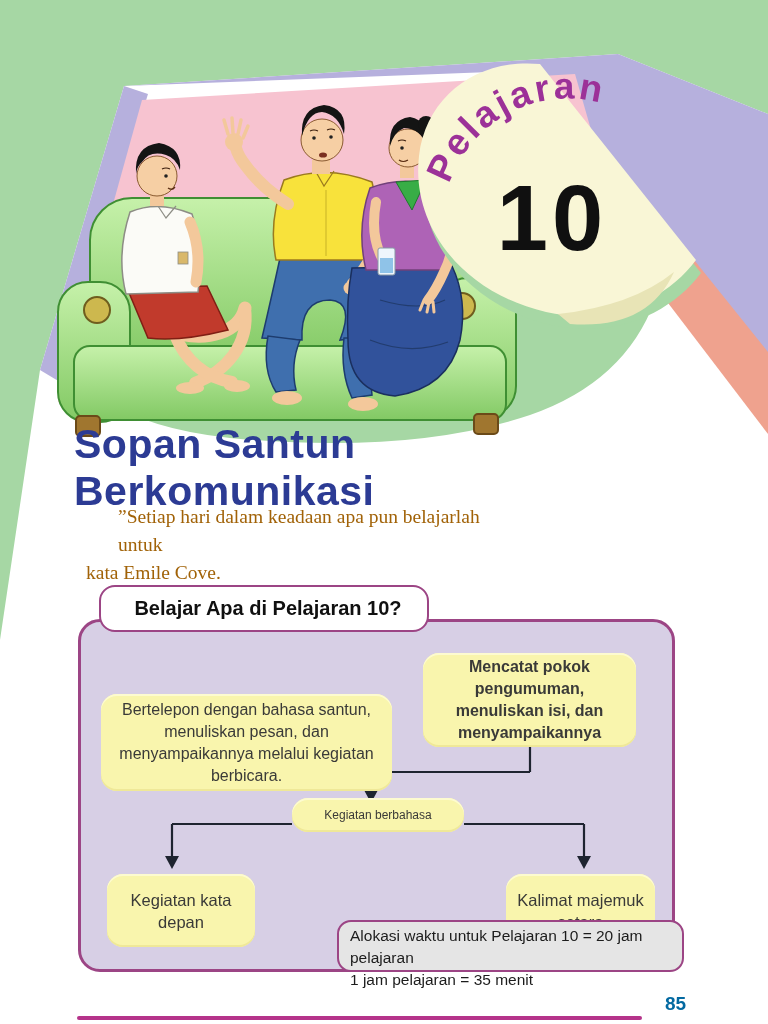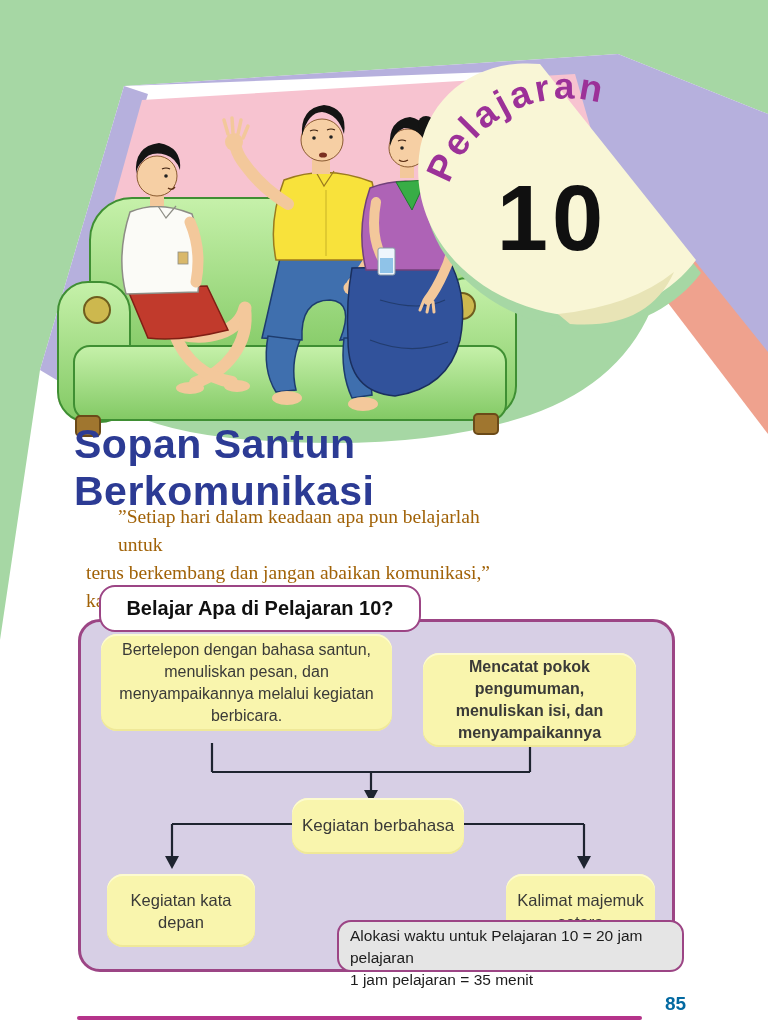--- a/index.html
+++ b/index.html
@@ -23,31 +23,31 @@
   .quote .indent{padding-left:32px;}
   
   .panel{
     left:78px;top:619px;width:591px;height:347px;z-index:1;
     background:#d7cfe5;border:3px solid #9c4585;border-radius:22px;
   }
   .pill{
     left:99px;top:585px;width:318px;height:43px;z-index:4;
     background:#ffffff;border:2.5px solid #9c4585;border-radius:16px;
     display:flex;align-items:center;justify-content:center;
-    font-size:20px;font-weight:bold;color:#101010;
+    font-size:20px;font-weight:bold;color:#101010;padding-left:8px;
   }
   .ybox{
     position:absolute;z-index:3;background:#f9f5ad;border-radius:16px;
     box-shadow:inset 0 2px 0 #fdfbd0, inset 0 -2px 0 #efe898;
     display:flex;align-items:center;justify-content:center;text-align:center;
     font-size:16px;line-height:22px;color:#3a3a38;padding:6px;box-sizing:border-box;
   }
-  #ybox-left{left:101px;top:614px;width:291px;height:97px;margin-top:20px;}
+  #ybox-left{left:101px;top:674px;width:291px;height:97px;margin-top:20px;}
   #ybox-right{left:423px;top:653px;width:213px;height:94px;font-weight:bold;}
-  #ybox-center{left:292px;top:798px;width:172px;height:56px;font-size:17px;}
+  #ybox-center{left:292px;top:798px;width:172px;height:34px;font-size:12px;}
   #ybox-bleft{left:107px;top:874px;width:148px;height:73px;font-size:16.5px;}
   #ybox-bright{left:506px;top:874px;width:149px;height:73px;font-size:16.5px;}
   #connectors{position:absolute;left:0;top:0;z-index:2;}
   .alokasi{
     left:337px;top:920px;width:347px;height:52px;z-index:5;
     background:#e5e5e5;border:2.5px solid #9c4585;border-radius:14px;
     box-sizing:border-box;padding:3px 11px;
     font-size:15.5px;line-height:22px;color:#1c1c1c;
   }
   
@@ -160,21 +160,20 @@
     </g>
   </svg>
 
   <div class="abs title">
     <div>Sopan Santun</div>
     <div>Berkomunikasi</div>
   </div>
 
   <div class="abs quote">
     <div class="indent">”Setiap hari dalam keadaan apa pun belajarlah untuk</div>
-    <div>terus berkembang dan jangan abaikan komunikasi,”</div>
     <div>kata Emile Cove.</div>
   </div>
 
   <div class="abs panel"></div>
   <div class="abs pill">Belajar Apa di Pelajaran 10?</div>
 
   <svg id="connectors" width="768" height="1024" viewBox="0 0 768 1024" aria-hidden="true">
     <g stroke="#1e2430" stroke-width="2.2" fill="none">
       <path d="M212,743 V772 M530,747 V772 M212,772 H530 M371,772 V792"></path>
       <path d="M292,824 H172 M172,824 V858 M464,824 H584 M584,824 V858"></path>

